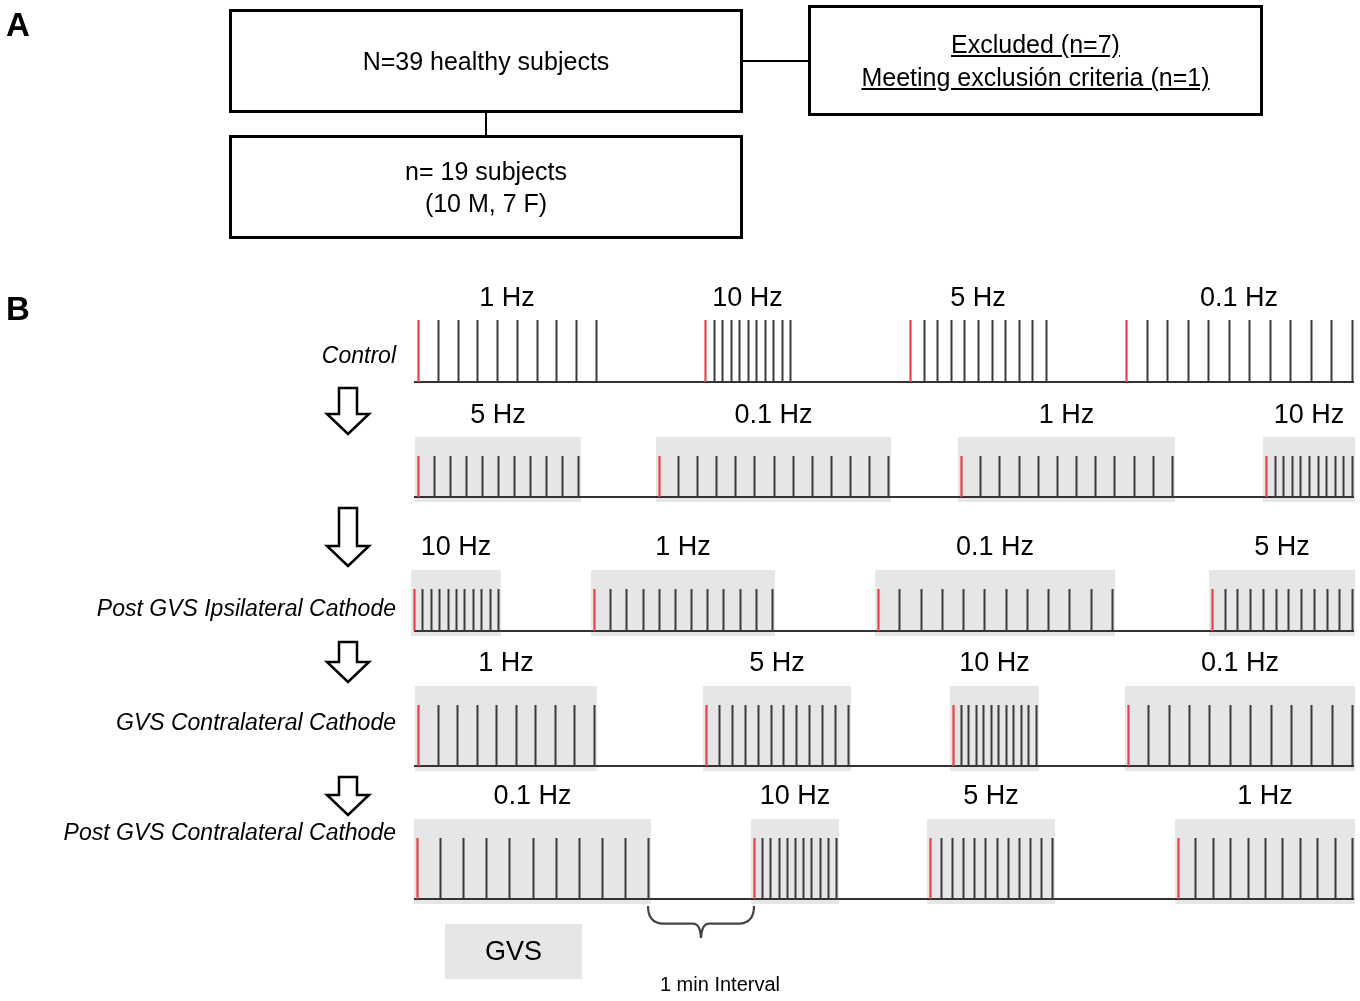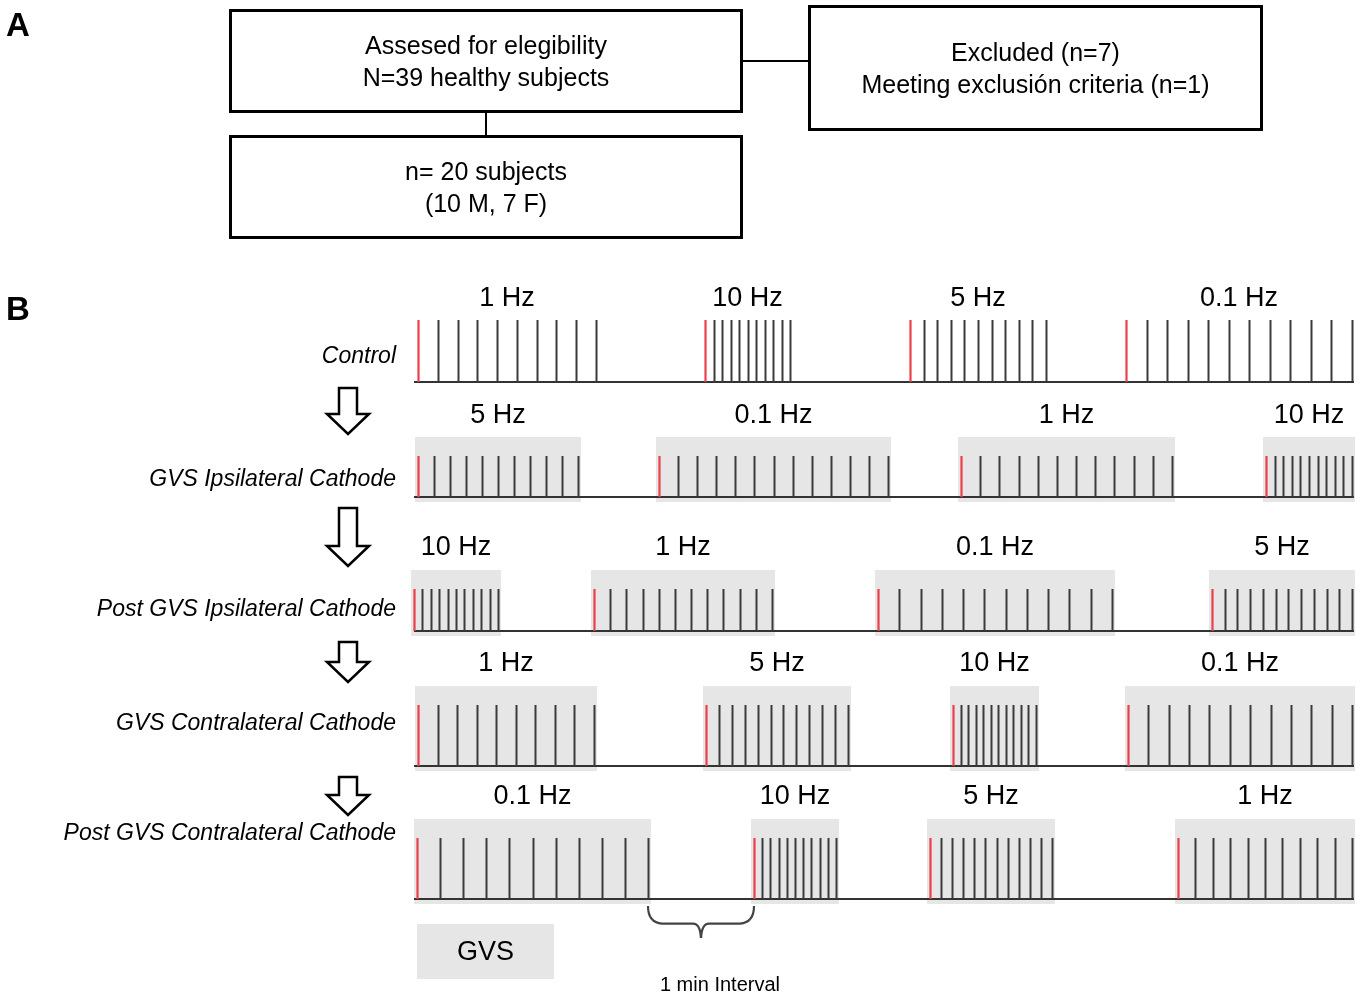--- a/index.html
+++ b/index.html
@@ -9,55 +9,54 @@
   #panel-a-letter{left:6px;top:8px;}
   #panel-b-letter{left:6px;top:292px;}
 
   
   #panel-a{position:absolute;left:0;top:0;width:1360px;height:258px;}
   .flow-box{position:absolute;border:3px solid #000;background:#fff;
             display:flex;flex-direction:column;align-items:center;justify-content:center;
             box-sizing:border-box;}
   .flow-box .line{font-size:25px;line-height:1.30;white-space:nowrap;text-align:center;}
   #box-assessed{left:229px;top:9px;width:514px;height:104px;}
-  #box-excluded{left:808px;top:5px;width:455px;height:126px;}
+  #box-excluded{left:808px;top:5px;width:455px;height:111px;text-decoration:underline;}
   #box-included{left:229px;top:135px;width:514px;height:104px;}
   .connector{position:absolute;background:#000;}
   #conn-horiz{left:743px;top:60px;width:66px;height:2px;}
   #conn-vert{left:485px;top:112px;width:2px;height:24px;}
 
   
   #panel-b{position:absolute;left:0;top:258px;width:1360px;height:743px;}
   .row-label{position:absolute;font-size:23px;line-height:1;white-space:nowrap;
              text-align:right;font-style:italic;}
   .legend-box{position:absolute;background:#e6e6e6;display:flex;
-              align-items:center;justify-content:center;}
+              align-items:center;justify-content:center;margin-left:28px;}
   .legend-box span{font-size:27px;}
   .interval-label{position:absolute;font-size:20px;white-space:nowrap;text-align:right;}
   svg{display:block;}
   #timelines{position:absolute;left:0;top:0;}
 </style>
 </head>
 <body>
 
 <div id="panel-a">
   <div class="panel-letter" id="panel-a-letter">A</div>
 
   <div class="flow-box" id="box-assessed">
-    <div class="line">Assesed for elegibility</div>
     <div class="line">N=39 healthy subjects</div>
   </div>
 
   <div class="flow-box" id="box-excluded">
     <div class="line">Excluded (n=7)</div>
     <div class="line">Meeting exclusión criteria (n=1)</div>
   </div>
 
   <div class="flow-box" id="box-included">
-    <div class="line">n= 20 subjects</div>
+    <div class="line">n= 19 subjects</div>
     <div class="line">(10 M, 7 F)</div>
   </div>
 
   <div class="connector" id="conn-horiz"></div>
   <div class="connector" id="conn-vert"></div>
 </div>
 
 <div id="panel-b">
   <div class="panel-letter" id="panel-b-letter" style="left:6px;top:34px;">B</div>
 
@@ -354,21 +353,20 @@
       <path d="M 339 519 L 357 519 L 357 537
                L 369 537 L 348 557 L 327 537
                L 339 537 Z" fill="#fff" stroke="#000" stroke-width="2.5" stroke-linejoin="miter"></path>
       <path d="M 648 648 Q 648 664.5 662 665.6
               L 693 665.6 Q 701 665.6 701 683.2
               Q 701 665.6 709 665.6
               L 740 665.6 Q 754 664.5 754 648" fill="none" stroke="#444" stroke-width="2.2"></path>
     </svg>
 
   <div class="row-label" style="right:964px;top:86px;">Control</div>
-  <div class="row-label" style="right:964px;top:209px;">GVS Ipsilateral Cathode</div>
   <div class="row-label" style="right:964px;top:453px;">GVS Contralateral Cathode</div>
   <div class="row-label" style="right:964px;top:339px;">Post GVS Ipsilateral Cathode</div>
   <div class="row-label" style="right:964px;top:563px;">Post GVS Contralateral Cathode</div>
 
   <div class="legend-box" style="left:417px;top:666px;width:137px;height:55px;">
     <span>GVS</span>
   </div>
   <div class="interval-label" style="left:620px;top:715px;width:160px;">1 min Interval</div>
 </div>
 

